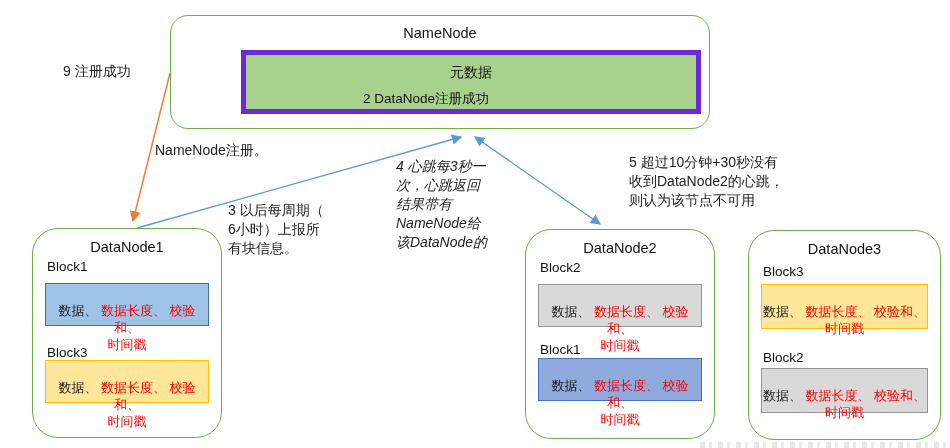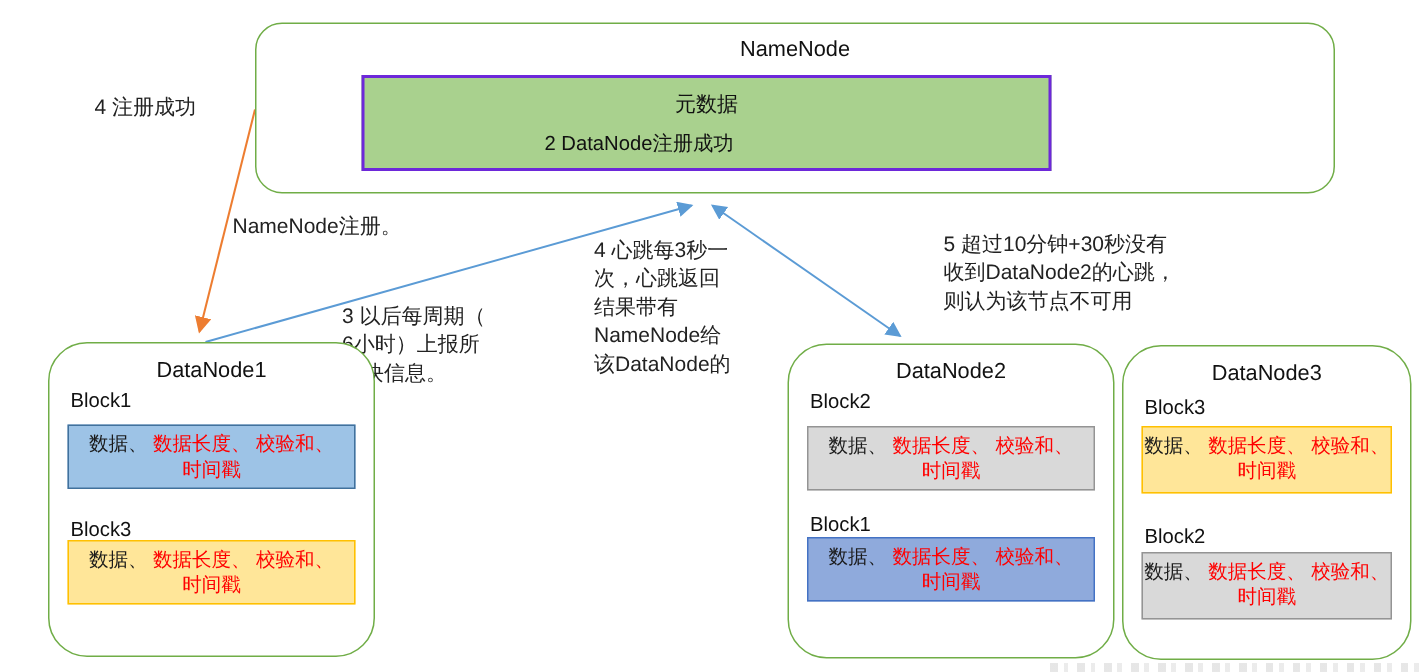--- a/index.html
+++ b/index.html
@@ -4,40 +4,40 @@
 <style>
   html,body{margin:0;padding:0;background:#fff;}
   #canvas{
     position:relative;width:950px;height:448px;background:#ffffff;overflow:hidden;
     font-family:"Liberation Sans","DejaVu Sans",sans-serif;color:#1a1a1a;
   }
   
   #arrows{position:absolute;left:0;top:0;width:950px;height:448px;pointer-events:none;}
   
   .namenode{
-    position:absolute;left:170px;top:15px;width:720px;height:114px;
+    position:absolute;left:170px;top:15px;width:540px;height:114px;
     border:1.6px solid #70ad47;border-radius:18px;background:#ffffff;box-sizing:border-box;
   }
   .namenode-title{margin-top:9px;text-align:center;font-size:14.5px;color:#111;}
   .meta-box{
     position:absolute;left:70px;top:34px;width:460px;height:64px;
-    background:#a9d18e;border:2px solid #6d28d9;box-sizing:border-box;
+    background:#a9d18e;border:5px solid #6d28d9;box-sizing:border-box;
   }
   .meta-line1{margin-top:9px;text-align:center;font-size:14px;color:#111;}
   .meta-line2{margin-top:8px;text-align:center;font-size:13.5px;color:#111;transform:translateX(-45px);}
   
   .dn-card{
-    position:absolute;width:218px;height:210px;background:#ffffff;
+    position:absolute;width:190px;height:210px;background:#ffffff;
     border:1.6px solid #70ad47;border-radius:26px;box-sizing:border-box;
   }
   .dn-title{margin-top:10px;text-align:center;font-size:14.5px;color:#111;}
   .blk-label{position:absolute;left:14px;font-size:13.5px;color:#111;}
   .blk-box{
     position:absolute;left:12px;right:12px;height:43px;box-sizing:border-box;
-    font-size:13px;line-height:17px;text-align:center;padding-top:3px;color:#1a1a1a;
+    font-size:13px;line-height:17px;text-align:center;padding-top:18px;color:#1a1a1a;
   }
   .blk-red{color:#ff0000;}
   
   .ann{position:absolute;font-size:14px;line-height:19px;color:#222;white-space:nowrap;}
   
   .watermark{
     position:absolute;left:799px;top:418px;width:150px;
     font-size:17px;color:#a3a3a3;letter-spacing:0.5px;white-space:nowrap;
   }
   .wm-fragment{
@@ -68,33 +68,33 @@
   </svg>
 
   <div class="namenode">
     <div class="namenode-title">NameNode</div>
     <div class="meta-box">
       <div class="meta-line1">元数据</div>
       <div class="meta-line2">2 DataNode注册成功</div>
     </div>
   </div>
 
-  <div class="ann" style="left:63px;top:62px;">4 注册成功</div>
+  <div class="ann" style="left:63px;top:62px;">9 注册成功</div>
 
   <div class="ann" style="left:155px;top:141px;">
     <div>NameNode注册。</div>
   </div>
 
   <div class="ann" style="left:228px;top:201px;">
     <div>3 以后每周期（</div>
     <div>6小时）上报所</div>
     <div>有块信息。</div>
   </div>
 
-  <div class="ann" style="left:396px;top:157px;">
+  <div class="ann" style="left:396px;top:157px;font-style:italic;">
     <div>4 心跳每3秒一</div>
     <div>次，心跳返回</div>
     <div>结果带有</div>
     <div>NameNode给</div>
     <div>该DataNode的</div>
   </div>
 
   <div class="ann" style="left:602px;top:153px;margin-left:27px;">
     <div>5 超过10分钟+30秒没有</div>
     <div>收到DataNode2的心跳，</div>

